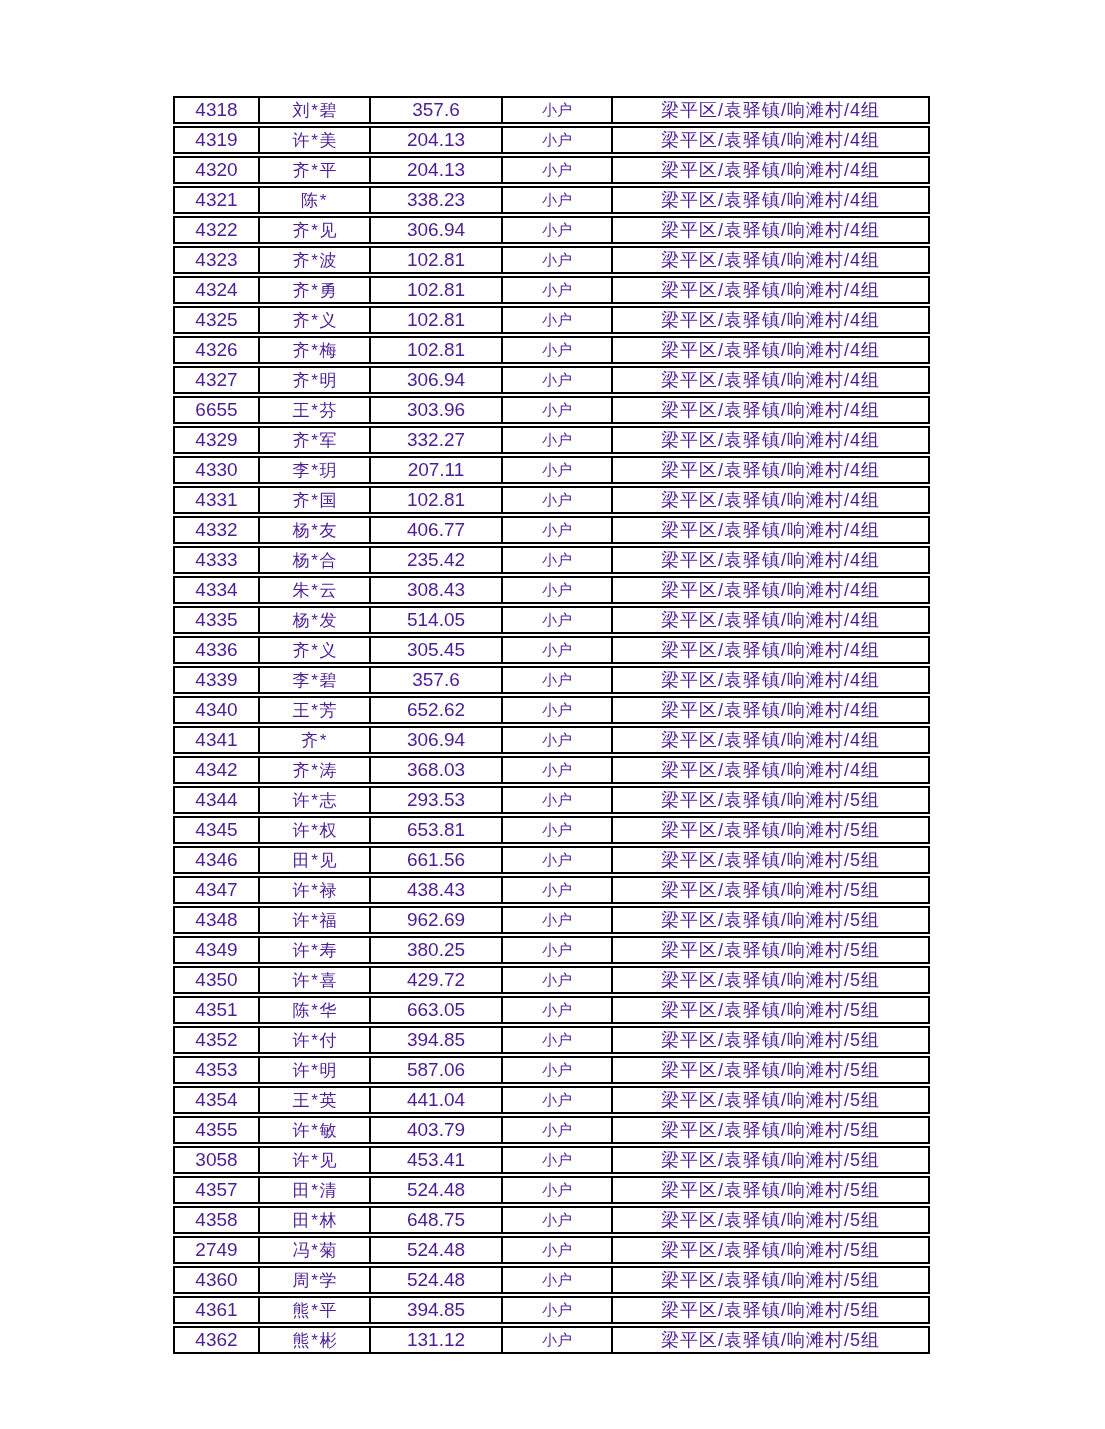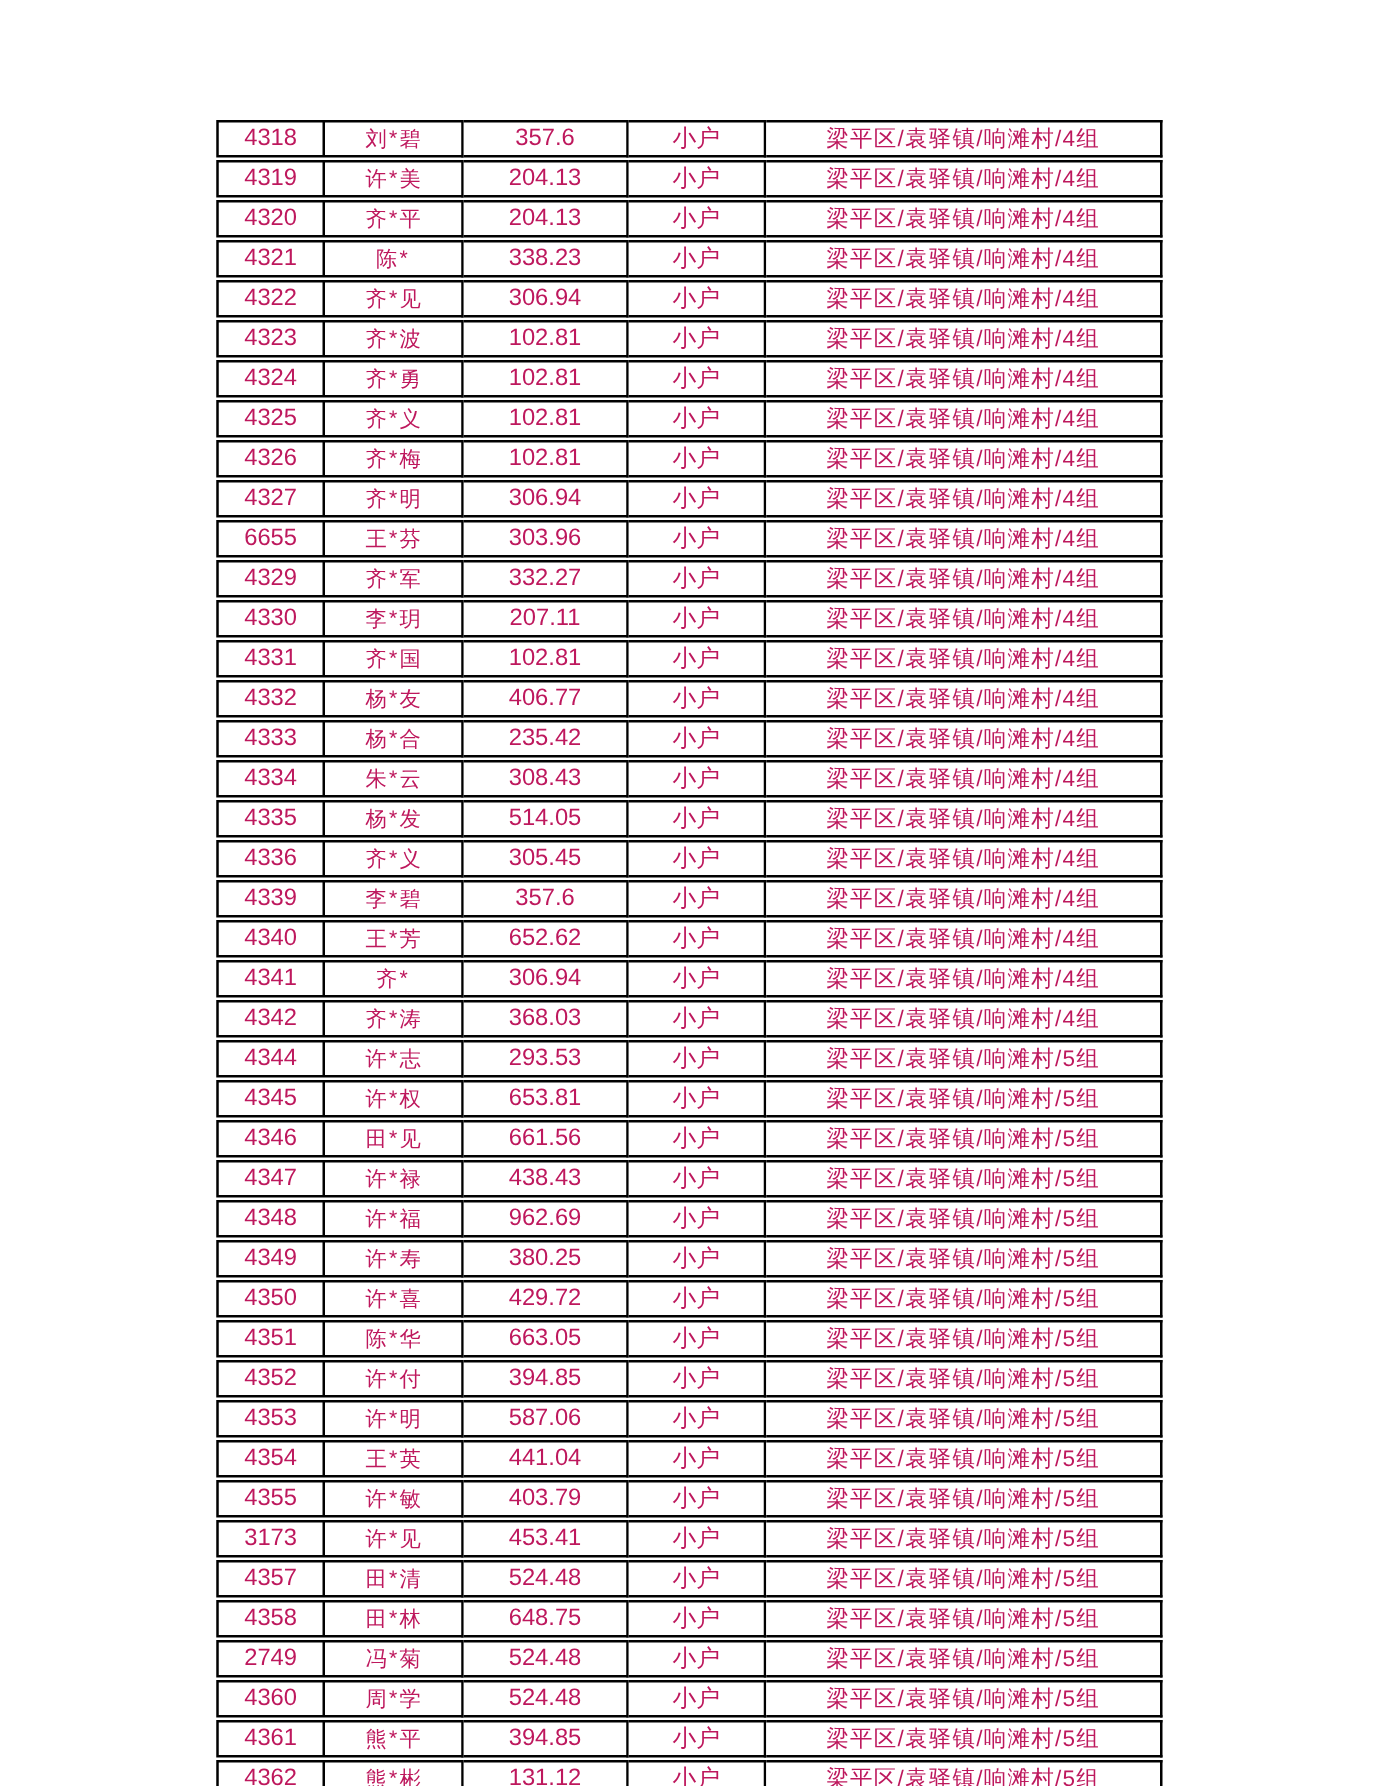--- a/index.html
+++ b/index.html
@@ -7,21 +7,21 @@
     padding: 0;
     background: #ffffff;
   }
   .page {
     position: relative;
     width: 1105px;
     height: 1429px;
     background: #ffffff;
     overflow: hidden;
     font-family: "Liberation Sans", sans-serif;
-    color: #be185d;
+    color: #4c1d95;
   }
   table.data-table {
     position: absolute;
     left: 173px;
     top: 94px;
     width: 757px;
     table-layout: fixed;
     border-collapse: separate;
     border-spacing: 0 2px;
   }
@@ -47,21 +47,21 @@
   }
   td.col-name {
     font-size: 17px;
     font-family: Liberation Mono, monospace;
   }
   td.col-area {
     font-size: 19px;
     font-family: "Liberation Sans", sans-serif;
   }
   td.col-type {
-    font-size: 19px;
+    font-size: 15px;
     font-family: Liberation Serif, serif;
   }
   td.col-location {
     font-size: 18px;
     letter-spacing: 1px;
     font-family: "Liberation Sans", sans-serif;
   }
 </style>
 </head>
 <body>
@@ -315,21 +315,21 @@
           <td class="col-location">梁平区/袁驿镇/响滩村/5组</td>
         </tr>
         <tr>
           <td class="col-serial">4355</td>
           <td class="col-name">许*敏</td>
           <td class="col-area">403.79</td>
           <td class="col-type">小户</td>
           <td class="col-location">梁平区/袁驿镇/响滩村/5组</td>
         </tr>
         <tr>
-          <td class="col-serial">3173</td>
+          <td class="col-serial">3058</td>
           <td class="col-name">许*见</td>
           <td class="col-area">453.41</td>
           <td class="col-type">小户</td>
           <td class="col-location">梁平区/袁驿镇/响滩村/5组</td>
         </tr>
         <tr>
           <td class="col-serial">4357</td>
           <td class="col-name">田*清</td>
           <td class="col-area">524.48</td>
           <td class="col-type">小户</td>

